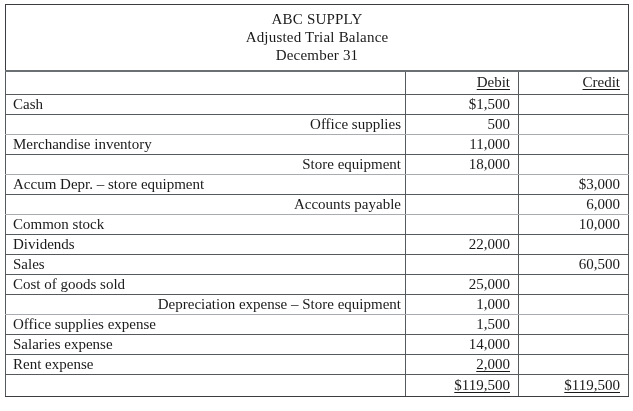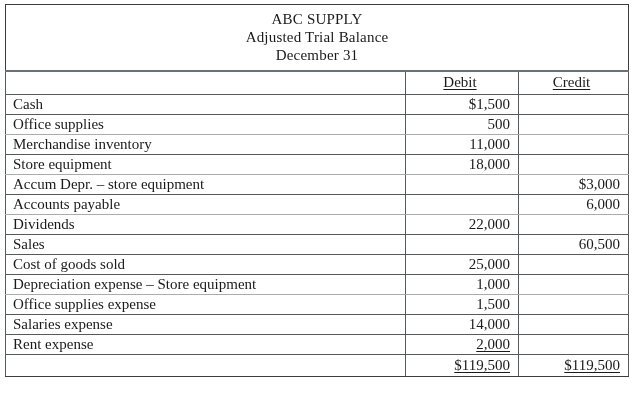--- a/index.html
+++ b/index.html
@@ -62,21 +62,21 @@
     height: auto !important;
   }
   .title-line {
     display: block;
     font-size: 15px;
     line-height: 18px;
     letter-spacing: 0.2px;
   }
 
   .hdr-cell {
-    text-align: center;
+    text-align: right;
     padding: 1px 8px 2px 4px !important;
     height: 22px !important;
   }
   .hdr-cell .u {
     text-decoration: underline;
     text-underline-offset: 2px;
   }
   .hdr-blank {
     border-bottom: 1px solid #555a5e !important;
   }
@@ -86,21 +86,21 @@
     padding: 0 4px 0 7px !important;
     white-space: nowrap;
   }
   .amt {
     text-align: right;
     padding: 0 8px 0 4px !important;
     white-space: nowrap;
   }
 
   
-  tr.lite td { border-bottom-color: #a8acb0; }
+  tr.lite td { border-bottom-color: #a8acb0; text-align: right; }
 
   .ul-single {
     text-decoration: underline;
     text-underline-offset: 2px;
     margin-left: 11px;
   }
   .ul-total {
     text-decoration: underline;
     text-underline-offset: 2px;
   }
@@ -166,20 +166,25 @@
           <td class="desc">Accum Depr. – store equipment</td>
           <td class="amt"></td>
           <td class="amt"><span>$3,000</span></td>
         </tr>
         <tr class="lite">
           <td class="desc">Accounts payable</td>
           <td class="amt"></td>
           <td class="amt"><span>6,000</span></td>
         </tr>
         <tr>
+          <td class="desc">Common stock</td>
+          <td class="amt"></td>
+          <td class="amt"><span>10,000</span></td>
+        </tr>
+        <tr>
           <td class="desc">Dividends</td>
           <td class="amt"><span>22,000</span></td>
           <td class="amt"></td>
         </tr>
         <tr>
           <td class="desc">Sales</td>
           <td class="amt"></td>
           <td class="amt"><span>60,500</span></td>
         </tr>
         <tr>

